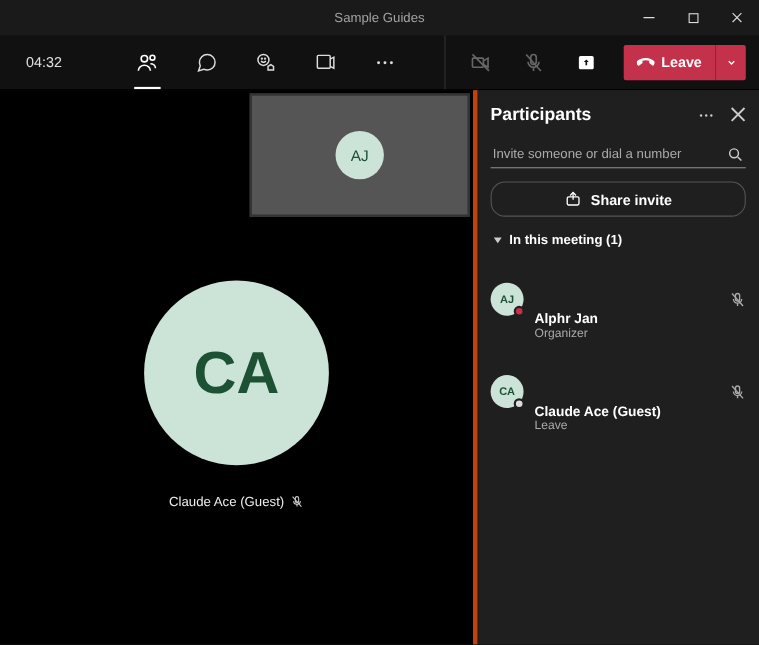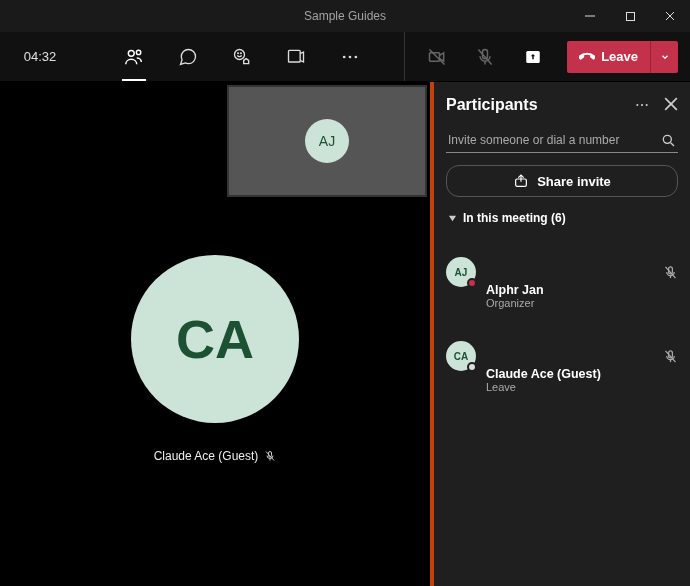--- a/index.html
+++ b/index.html
@@ -335,21 +335,21 @@
         <rect x="4" y="9" width="16" height="11" rx="2"></rect>
           <path d="M12 3v10"></path>
           <path d="M8 7l4-4 4 4"></path>
       </svg>
       <span>Share invite</span>
     </div>
     <div class="section-head">
       <svg width="9" height="9" viewBox="0 0 10 10" fill="#ccc">
           <polygon points="1,2 9,2 5,8"></polygon>
         </svg>
-      <span>In this meeting (6)</span>
+      <span>In this meeting (1)</span>
     </div>
     <div class="plist">
       <div class="prow">
         <div class="pavatar">AJ
           <div class="presence busy"></div>
         </div>
         <div class="pinfo">
           <div class="pname">Alphr Jan</div>
           <div class="prole">Organizer</div>
         </div>

